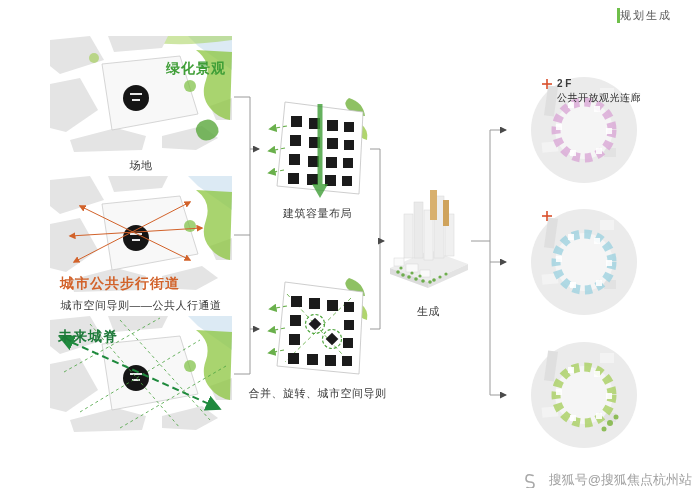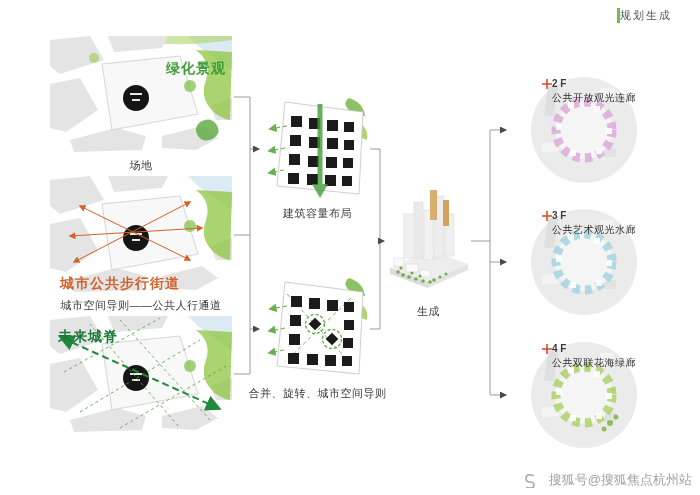--- a/index.html
+++ b/index.html
@@ -26,21 +26,21 @@
   #diagB{left:265px;top:276px;width:105px;height:125px;}
   #diagA .caption,#diagB .caption{top:110px;}
 
   #massing{left:386px;top:182px;width:85px;height:140px;}
   #massing .caption{top:122px;}
 
   .ring{width:116px;height:130px;}
   #ring1{left:526px;top:72px;}
   #ring2{left:526px;top:204px;}
   #ring3{left:526px;top:337px;}
-  .ring-label{position:absolute;left:16px;top:6px;display:flex;align-items:flex-start;z-index:2;}
+  .ring-label{position:absolute;left:16px;top:6px;display:flex;gap:5px;align-items:flex-start;z-index:2;}
   .cross-svg{width:10px;height:10px;margin-top:1px;flex:0 0 auto;}
   .ring-label .floor{display:block;font-size:10px;font-weight:bold;color:#3a3a3a;}
   .ring-label .desc{display:block;font-size:10px;font-weight:normal;color:#2c2c2c;margin-top:2px;letter-spacing:.5px;}
 
   #header{position:absolute;right:28px;top:8px;display:flex;align-items:center;}
   #header .bar{width:3px;height:15px;background:#6fbf4a;}
   #header .title{font-size:11px;color:#555;letter-spacing:2px;}
 
   #connectors{position:absolute;left:0;top:0;pointer-events:none;z-index:1;}
 
@@ -337,24 +337,20 @@
   </figure>
 
   <figure class="fig ring" id="ring2">
     <div class="ring-label">
       <svg class="cross-svg" viewBox="0 0 10 10">
         <g stroke-width="1.6" fill="none" stroke="#d94f2b">
           <line x1="5" y1="0" x2="5" y2="10"></line>
             <line x1="0" y1="5" x2="10" y2="5"></line>
         </g>
       </svg>
-      <div>
-        <span class="floor">3 F</span>
-        <span class="desc">公共艺术观光水廊</span>
-      </div>
     </div>
     <svg viewBox="0 0 116 116" width="116" height="116">
       <circle cx="58" cy="58" r="53" fill="#ebebeb"></circle>
       <rect x="20" y="14" width="10" height="30" fill="#dfdfdf" transform="rotate(8 25 29)"></rect>
       <rect x="74" y="16" width="14" height="10" fill="#f3f3f3"></rect>
       <rect x="16" y="70" width="16" height="10" fill="#f3f3f3" transform="rotate(-6 24 75)"></rect>
       <rect x="78" y="76" width="12" height="9" fill="#e2e2e2"></rect>
       <circle cx="58" cy="58" r="29" fill="#f5f5f5"></circle>
       <circle cx="58" cy="58" r="28" fill="none" stroke-width="9" stroke-dasharray="7 5" opacity="0.8" stroke="#9fd2e0"></circle>
       <g fill="#ffffff" opacity="0.9">
@@ -362,32 +358,20 @@
           <rect x="68" y="34" width="6" height="6"></rect>
         <rect x="80" y="56" width="6" height="6"></rect>
           <rect x="30" y="52" width="6" height="6"></rect>
         <rect x="44" y="78" width="6" height="6"></rect>
           <rect x="70" y="76" width="6" height="6"></rect>
       </g>
     </svg>
   </figure>
 
   <figure class="fig ring" id="ring3">
-    <div class="ring-label">
-      <svg class="cross-svg" viewBox="0 0 10 10">
-        <g stroke-width="1.6" fill="none" stroke="#d94f2b">
-          <line x1="5" y1="0" x2="5" y2="10"></line>
-            <line x1="0" y1="5" x2="10" y2="5"></line>
-        </g>
-      </svg>
-      <div>
-        <span class="floor">4 F</span>
-        <span class="desc">公共双联花海绿廊</span>
-      </div>
-    </div>
     <svg viewBox="0 0 116 116" width="116" height="116">
       <circle cx="58" cy="58" r="53" fill="#ebebeb"></circle>
       <rect x="20" y="14" width="10" height="30" fill="#dfdfdf" transform="rotate(8 25 29)"></rect>
       <rect x="74" y="16" width="14" height="10" fill="#f3f3f3"></rect>
       <rect x="16" y="70" width="16" height="10" fill="#f3f3f3" transform="rotate(-6 24 75)"></rect>
       <rect x="78" y="76" width="12" height="9" fill="#e2e2e2"></rect>
       <circle cx="58" cy="58" r="29" fill="#f5f5f5"></circle>
       <circle cx="58" cy="58" r="28" fill="none" stroke-width="9" stroke-dasharray="7 5" opacity="0.8" stroke="#a9cf62"></circle>
       <g fill="#ffffff" opacity="0.9">
         <rect x="42" y="30" width="6" height="6"></rect>

